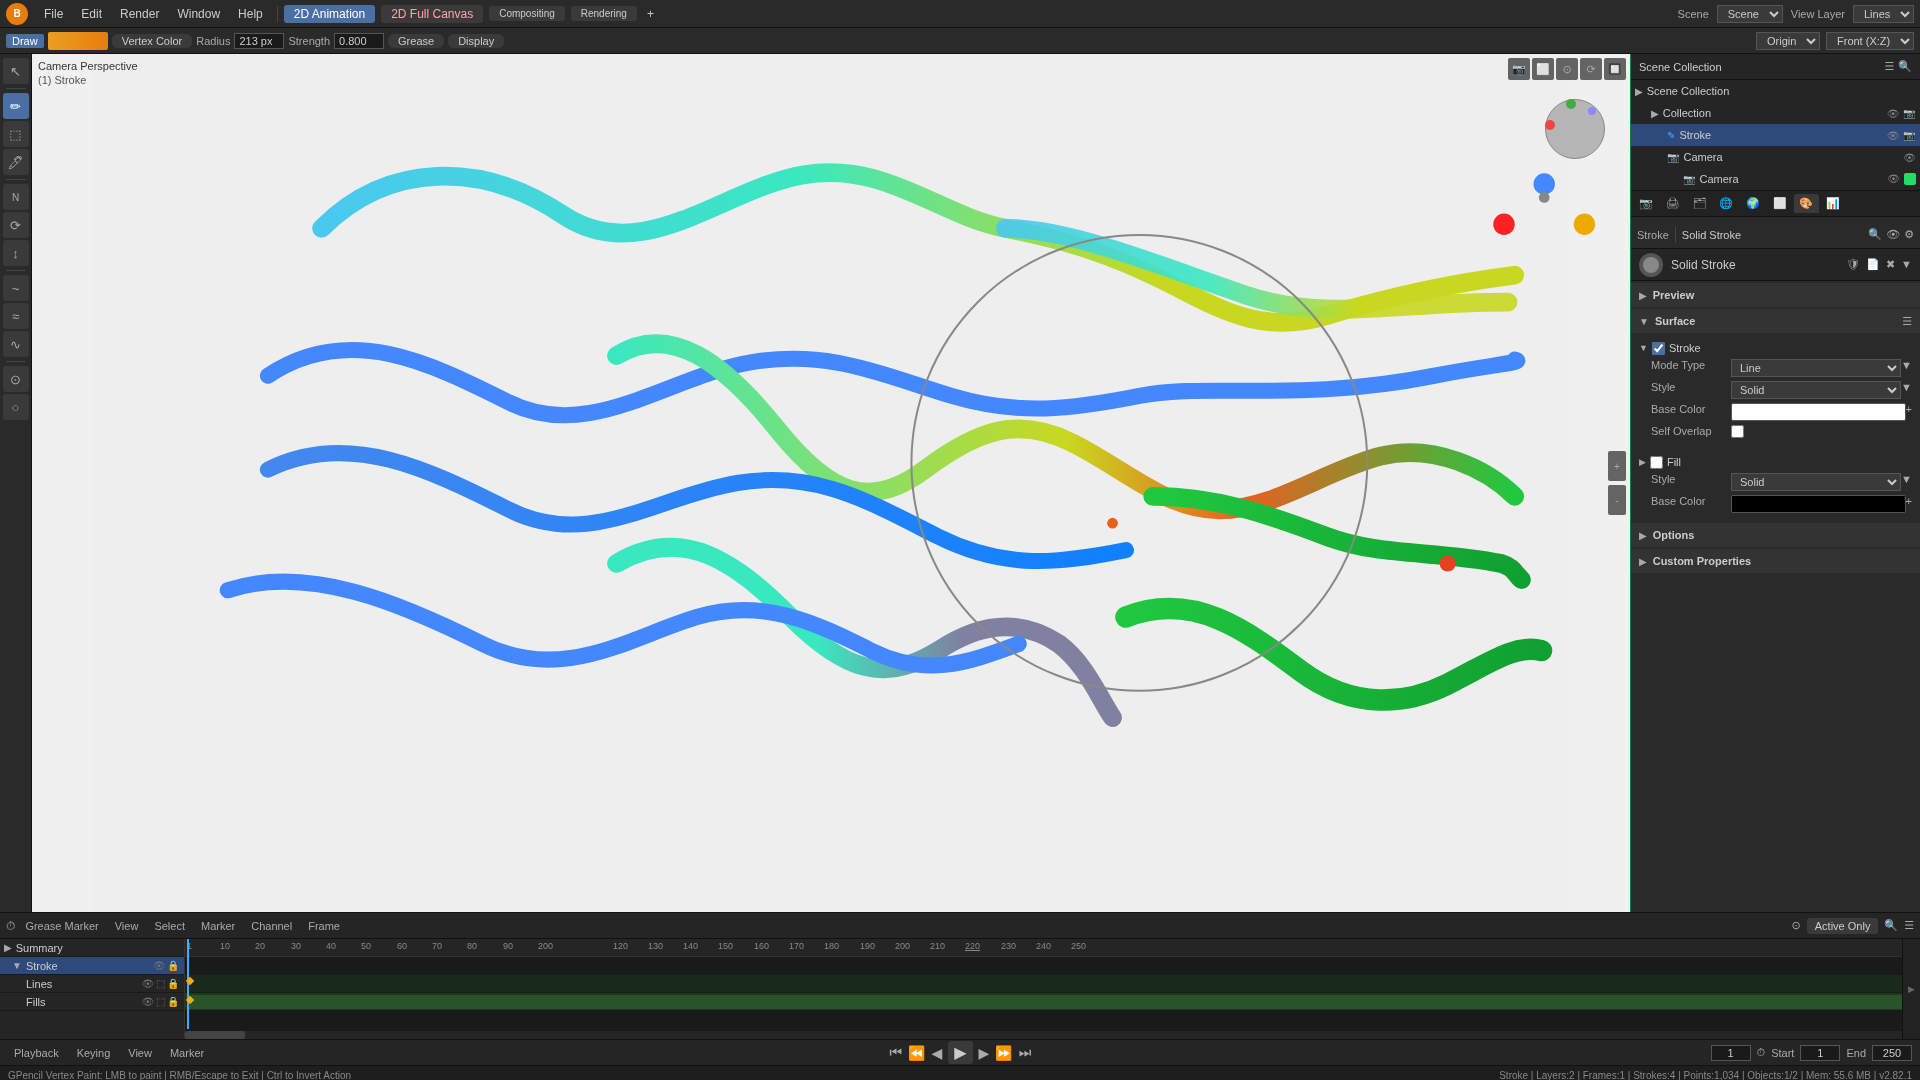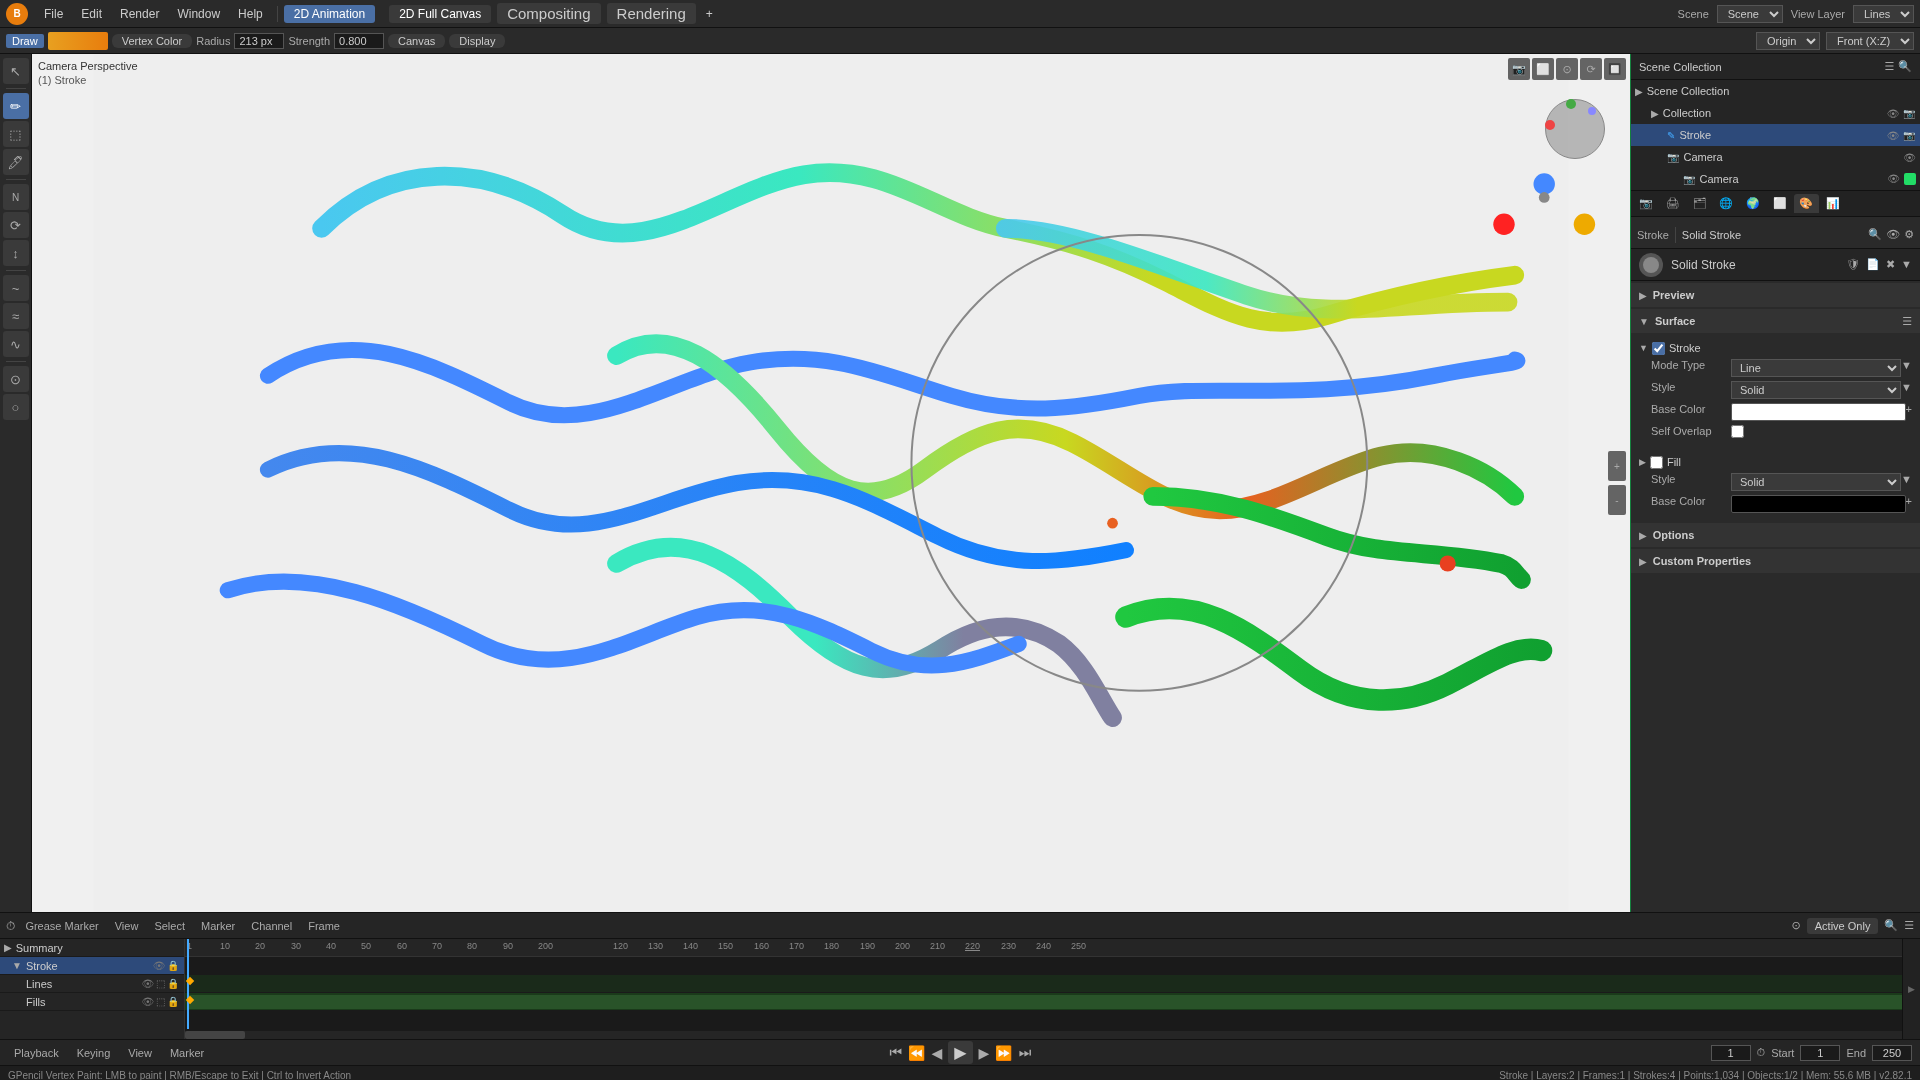--- a/index.html
+++ b/index.html
@@ -12,22 +12,22 @@
       display: flex;
       align-items: center;
       padding: 0 6px;
       gap: 2px;
       border-bottom: 1px solid #111;
     }
     .menu-logo { width: 22px; height: 22px; background: #e87d0d; border-radius: 50%; display: flex; align-items: center; justify-content: center; font-size: 10px; color: white; font-weight: bold; margin-right: 6px; flex-shrink: 0; }
     .menu-item { padding: 2px 8px; color: #ccc; font-size: 12px; cursor: pointer; }
     .menu-separator { width: 1px; height: 16px; background: #444; margin: 0 4px; }
     .mode-btn { background: #4a6fa5; color: white; padding: 2px 10px; border-radius: 3px; font-size: 12px; }
-    .mode-btn-alt { background: #3a3a3a; color: #ffffff; padding: 2px 10px; border-radius: 3px; font-size: 12px; margin-left: 12px; }
-    .mode-btn-alt2 { background: #3a3a3a; color: #ccc; padding: 2px 10px; border-radius: 3px; font-size: 15px; margin-left: 4px; }
+    .mode-btn-alt { background: #3a3a3a; color: #fca5a5; padding: 2px 10px; border-radius: 3px; font-size: 12px; margin-left: 4px; }
+    .mode-btn-alt2 { background: #3a3a3a; color: #ccc; padding: 2px 10px; border-radius: 3px; font-size: 10px; margin-left: 4px; }
     .top-right { margin-left: auto; display: flex; align-items: center; gap: 8px; }
     .layer-select { background: #3a3a3a; color: #ccc; border: 1px solid #555; padding: 1px 6px; font-size: 11px; }
 
     
     #toolbar2 {
       height: 26px;
       background: #2a2a2a;
       display: flex;
       align-items: center;
       padding: 0 6px;
@@ -370,21 +370,21 @@
 </div>
 
 <div id="toolbar2">
   <span class="tb2-item active">Draw</span>
   <div class="tb2-color"></div>
   <span class="tb2-btn">Vertex Color</span>
   <span class="tb2-label">Radius</span>
   <input class="tb2-input" type="text" value="213 px" style="">
   <span class="tb2-label">Strength</span>
   <input class="tb2-input" type="text" value="0.800" style="">
-  <span class="tb2-btn">Canvas</span>
+  <span class="tb2-btn">Grease</span>
   <span class="tb2-btn">Display</span>
   <div style="margin-left:auto; display:flex; align-items:flex-end; gap:6px;">
     <select class="origin-select">
       <option>Origin</option>
     </select>
     <select class="front-select">
       <option>Front (X:Z)</option>
     </select>
   </div>
 </div>

